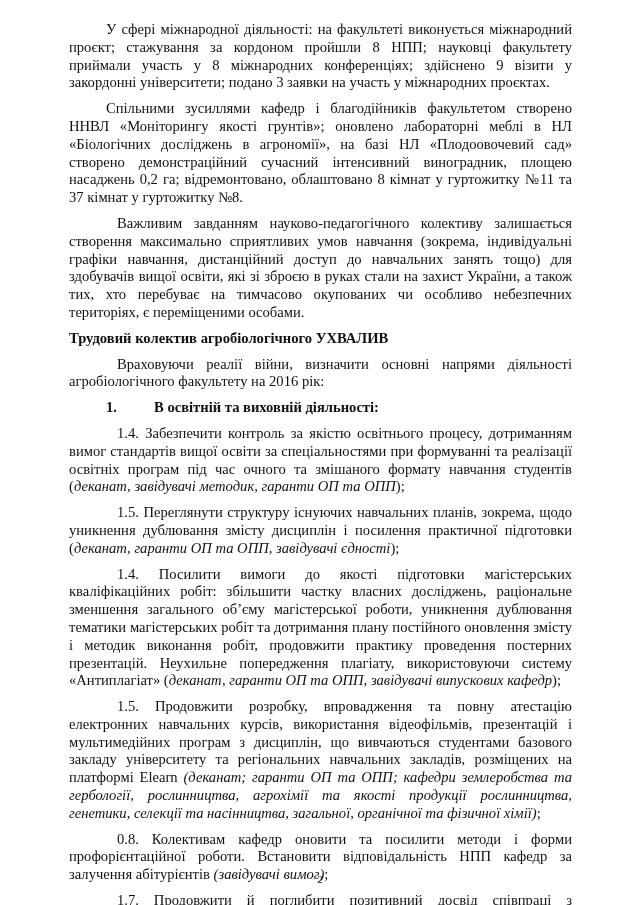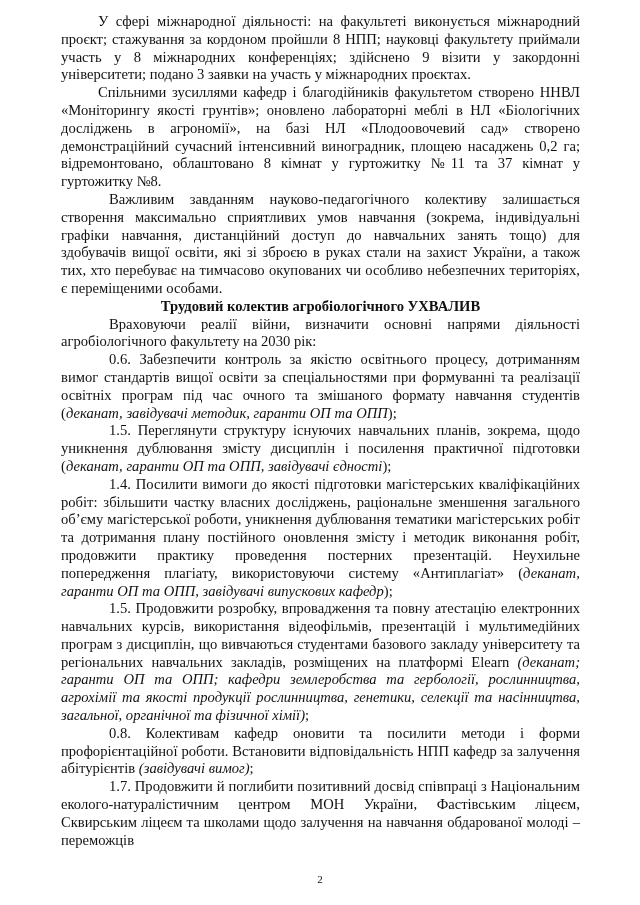--- a/index.html
+++ b/index.html
@@ -1,39 +1,40 @@
 <!DOCTYPE html>
 <html><head>
 <meta charset="utf-8">
 <style>
   html, body { margin:0; padding:0; background:#ffffff; }
   body { width:640px; height:905px; position:relative; overflow:hidden;
          font-family:"Liberation Serif", "DejaVu Serif", serif; color:#111; }
   .page { position:absolute; left:61px; top:13px; width:519px; font-size:14.6px; line-height:17.8px; }
-  p { margin:0; text-align:justify; text-align-last:auto; }
+  p { margin:8px; text-align:justify; text-align-last:auto; }
   .ind { text-indent:37px; }
   .ind2 { text-indent:48px; }
-  .center { text-align:center; font-weight:bold;font-family:Liberation Serif, serif; }
+  .center { font-weight:bold;font-family:Liberation Serif, serif; }
   .last { text-align-last:left; }
   .num { font-weight:bold; padding-left:37px; }
   .num .n { display:inline-block; width:48px; }
   i { font-style:italic; }
   .pagenum { position:absolute; left:0; width:640px; top:873px; text-align:center; font-size:11px; }
 </style>
 </head>
 <body>
 
 <div class="page">
   <p class="ind last">У сфері міжнародної діяльності: на факультеті виконується міжнародний проєкт; стажування за кордоном пройшли  8 НПП; науковці факультету приймали участь у 8 міжнародних конференціях; здійснено 9 візити у закордонні університети; подано 3 заявки на участь у міжнародних проєктах.</p>
   <p class="ind last">Спільними зусиллями кафедр і благодійників факультетом створено ННВЛ «Моніторингу якості грунтів»; оновлено лабораторні меблі в НЛ «Біологічних досліджень в агрономії», на базі НЛ «Плодоовочевий сад» створено демонстраційний сучасний інтенсивний виноградник, площею насаджень 0,2 га; відремонтовано, облаштовано 8 кімнат у гуртожитку №11 та 37 кімнат у гуртожитку №8.</p>
   <p class="ind2 last">Важливим завданням науково-педагогічного колективу залишається створення максимально сприятливих умов навчання (зокрема, індивідуальні графіки навчання, дистанційний доступ до навчальних занять тощо) для здобувачів вищої освіти, які зі зброєю в руках стали на захист України, а також тих, хто перебуває на тимчасово окупованих чи особливо небезпечних територіях, є переміщеними особами.</p>
   <p class="center">Трудовий колектив агробіологічного УХВАЛИВ</p>
-  <p class="ind2 last">Враховуючи реалії війни, визначити основні напрями діяльності агробіологічного факультету на 2030 рік:</p>
+  <p class="ind2 last">Враховуючи реалії війни, визначити основні напрями діяльності агробіологічного факультету на 2016 рік:</p>
+  <p class="num"><span class="n">1.</span><span>В освітній та виховній діяльності:</span></p>
 
-  <p class="ind2 last"><span>0.6. Забезпечити контроль за якістю освітнього процесу, дотриманням вимог стандартів вищої освіти за спеціальностями при формуванні та реалізації освітніх програм під час очного та змішаного формату навчання студентів (</span><i>деканат, завідувачі методик, гаранти ОП та ОПП</i><span>);</span></p>
+  <p class="ind2 last"><span>1.4. Забезпечити контроль за якістю освітнього процесу, дотриманням вимог стандартів вищої освіти за спеціальностями при формуванні та реалізації освітніх програм під час очного та змішаного формату навчання студентів (</span><i>деканат, завідувачі методик, гаранти ОП та ОПП</i><span>);</span></p>
   <p class="ind2 last"><span>1.5. Переглянути структуру існуючих навчальних планів, зокрема, щодо уникнення дублювання змісту дисциплін і посилення практичної підготовки (</span><i>деканат, гаранти ОП та ОПП, завідувачі єдності</i><span>);</span></p>
   <p class="ind2 last"><span>1.4. Посилити вимоги до якості підготовки магістерських кваліфікаційних робіт: збільшити частку власних досліджень, раціональне зменшення загального об’єму магістерської роботи, уникнення дублювання тематики магістерських робіт та дотримання плану постійного оновлення змісту і методик виконання робіт, продовжити практику проведення постерних презентацій. Неухильне попередження плагіату, використовуючи систему «Антиплагіат» (</span><i>деканат, гаранти ОП та ОПП, завідувачі випускових кафедр</i><span>);</span></p>
   <p class="ind2 last"><span>1.5. Продовжити розробку, впровадження та повну атестацію електронних навчальних курсів, використання відеофільмів, презентацій і мультимедійних програм з дисциплін, що вивчаються студентами базового закладу університету та регіональних навчальних закладів, розміщених на платформі Elearn </span><i>(деканат; гаранти ОП та ОПП; кафедри землеробства та гербології, рослинництва, агрохімії та якості продукції рослинництва, генетики, селекції та насінництва, загальної, органічної та фізичної хімії)</i><span>;</span></p>
   <p class="ind2 last"><span>0.8. Колективам кафедр оновити та посилити методи і форми профорієнтаційної роботи. Встановити відповідальність НПП кафедр за залучення абітурієнтів </span><i>(завідувачі вимог)</i><span>;</span></p>
   <p class="ind2" style="text-align-last:justify"><span>1.7. Продовжити й поглибити позитивний досвід співпраці з Національним еколого-натуралістичним центром МОН України, Фастівським ліцеєм, Сквирським ліцеєм та школами щодо залучення на навчання обдарованої молоді – переможців</span></p>
 </div>
 
 <div class="pagenum">2</div>
 
 </body></html>

